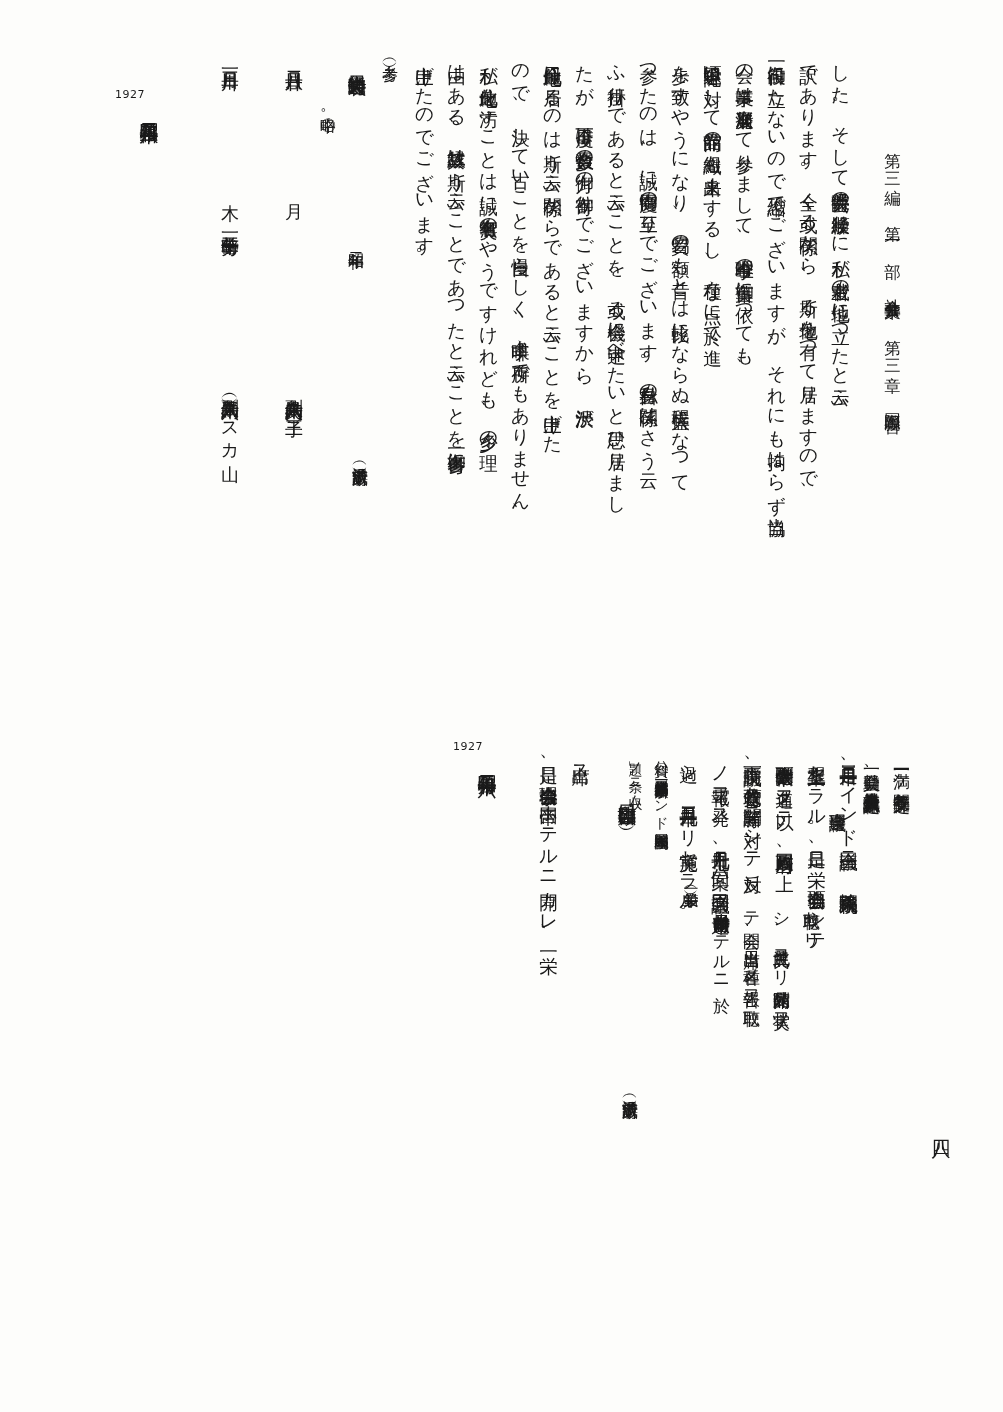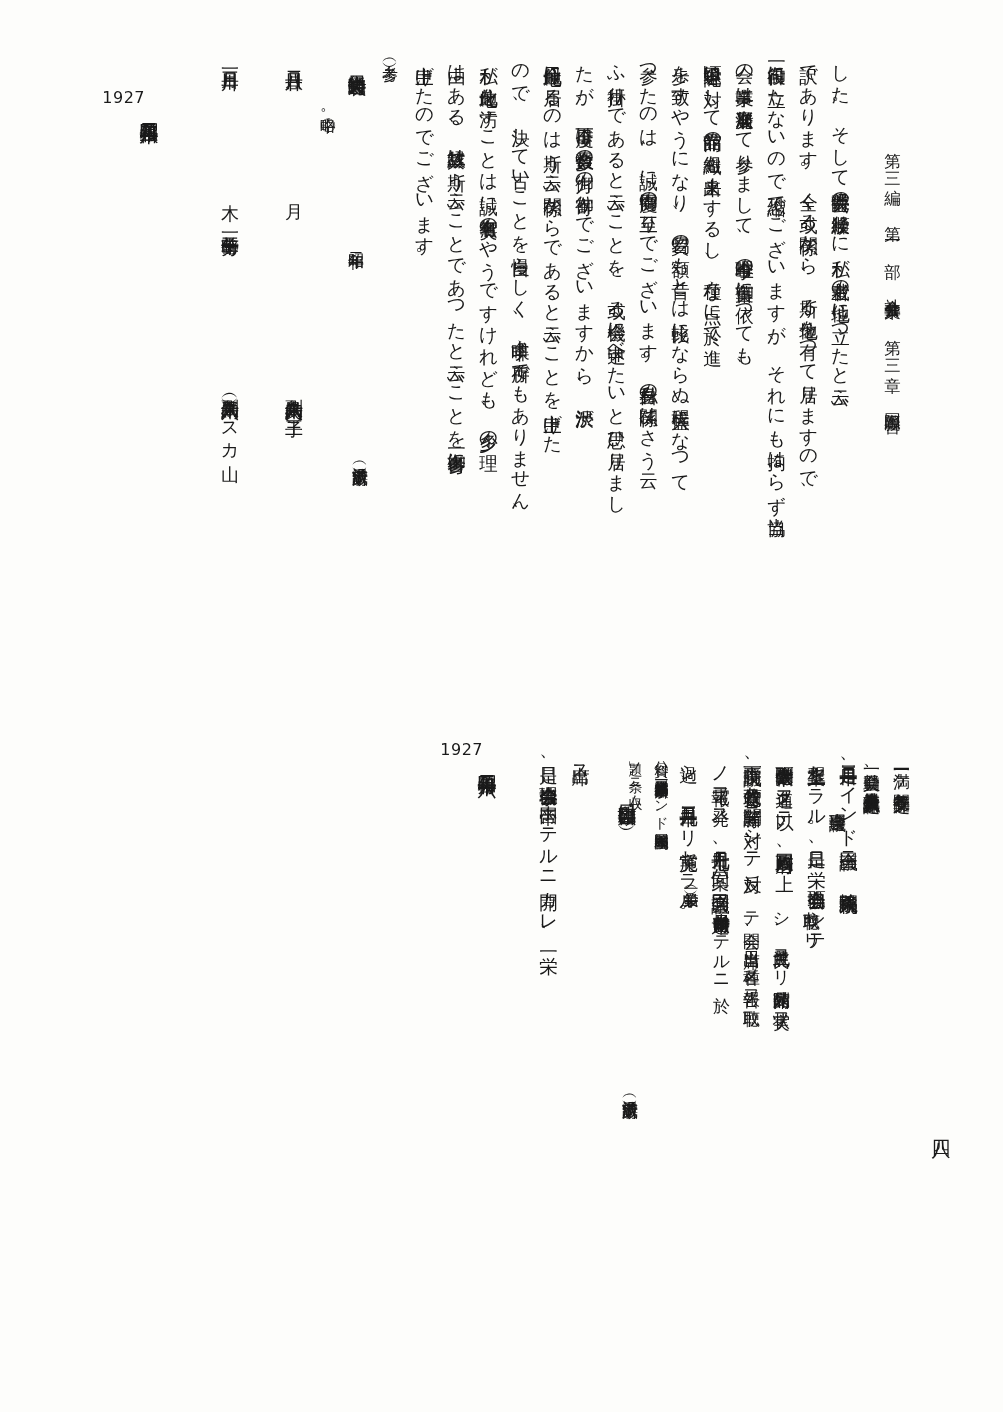--- a/index.html
+++ b/index.html
@@ -51,21 +51,21 @@
   .col {
     position: absolute;
     top: 52px;
     font-size: 18.5px;
     height: 600px;
   }
   .latin {
     font-family: "DejaVu Sans", sans-serif;
     writing-mode: horizontal-tb;
     text-orientation: mixed;
-    font-size: 16px;
+    font-size: 11px;
     letter-spacing: 0.5px;
   }
 </style>
 </head>
 <body>
 
 <div id="page">
 
   <div class="blk vtext" id="header-line" style="top:140px; right:98px; font-size:16.5px; letter-spacing:0.06em;">第　三　編　　第　一　部　　社会公共事業　　第　三　章　　国際親善</div>
 

